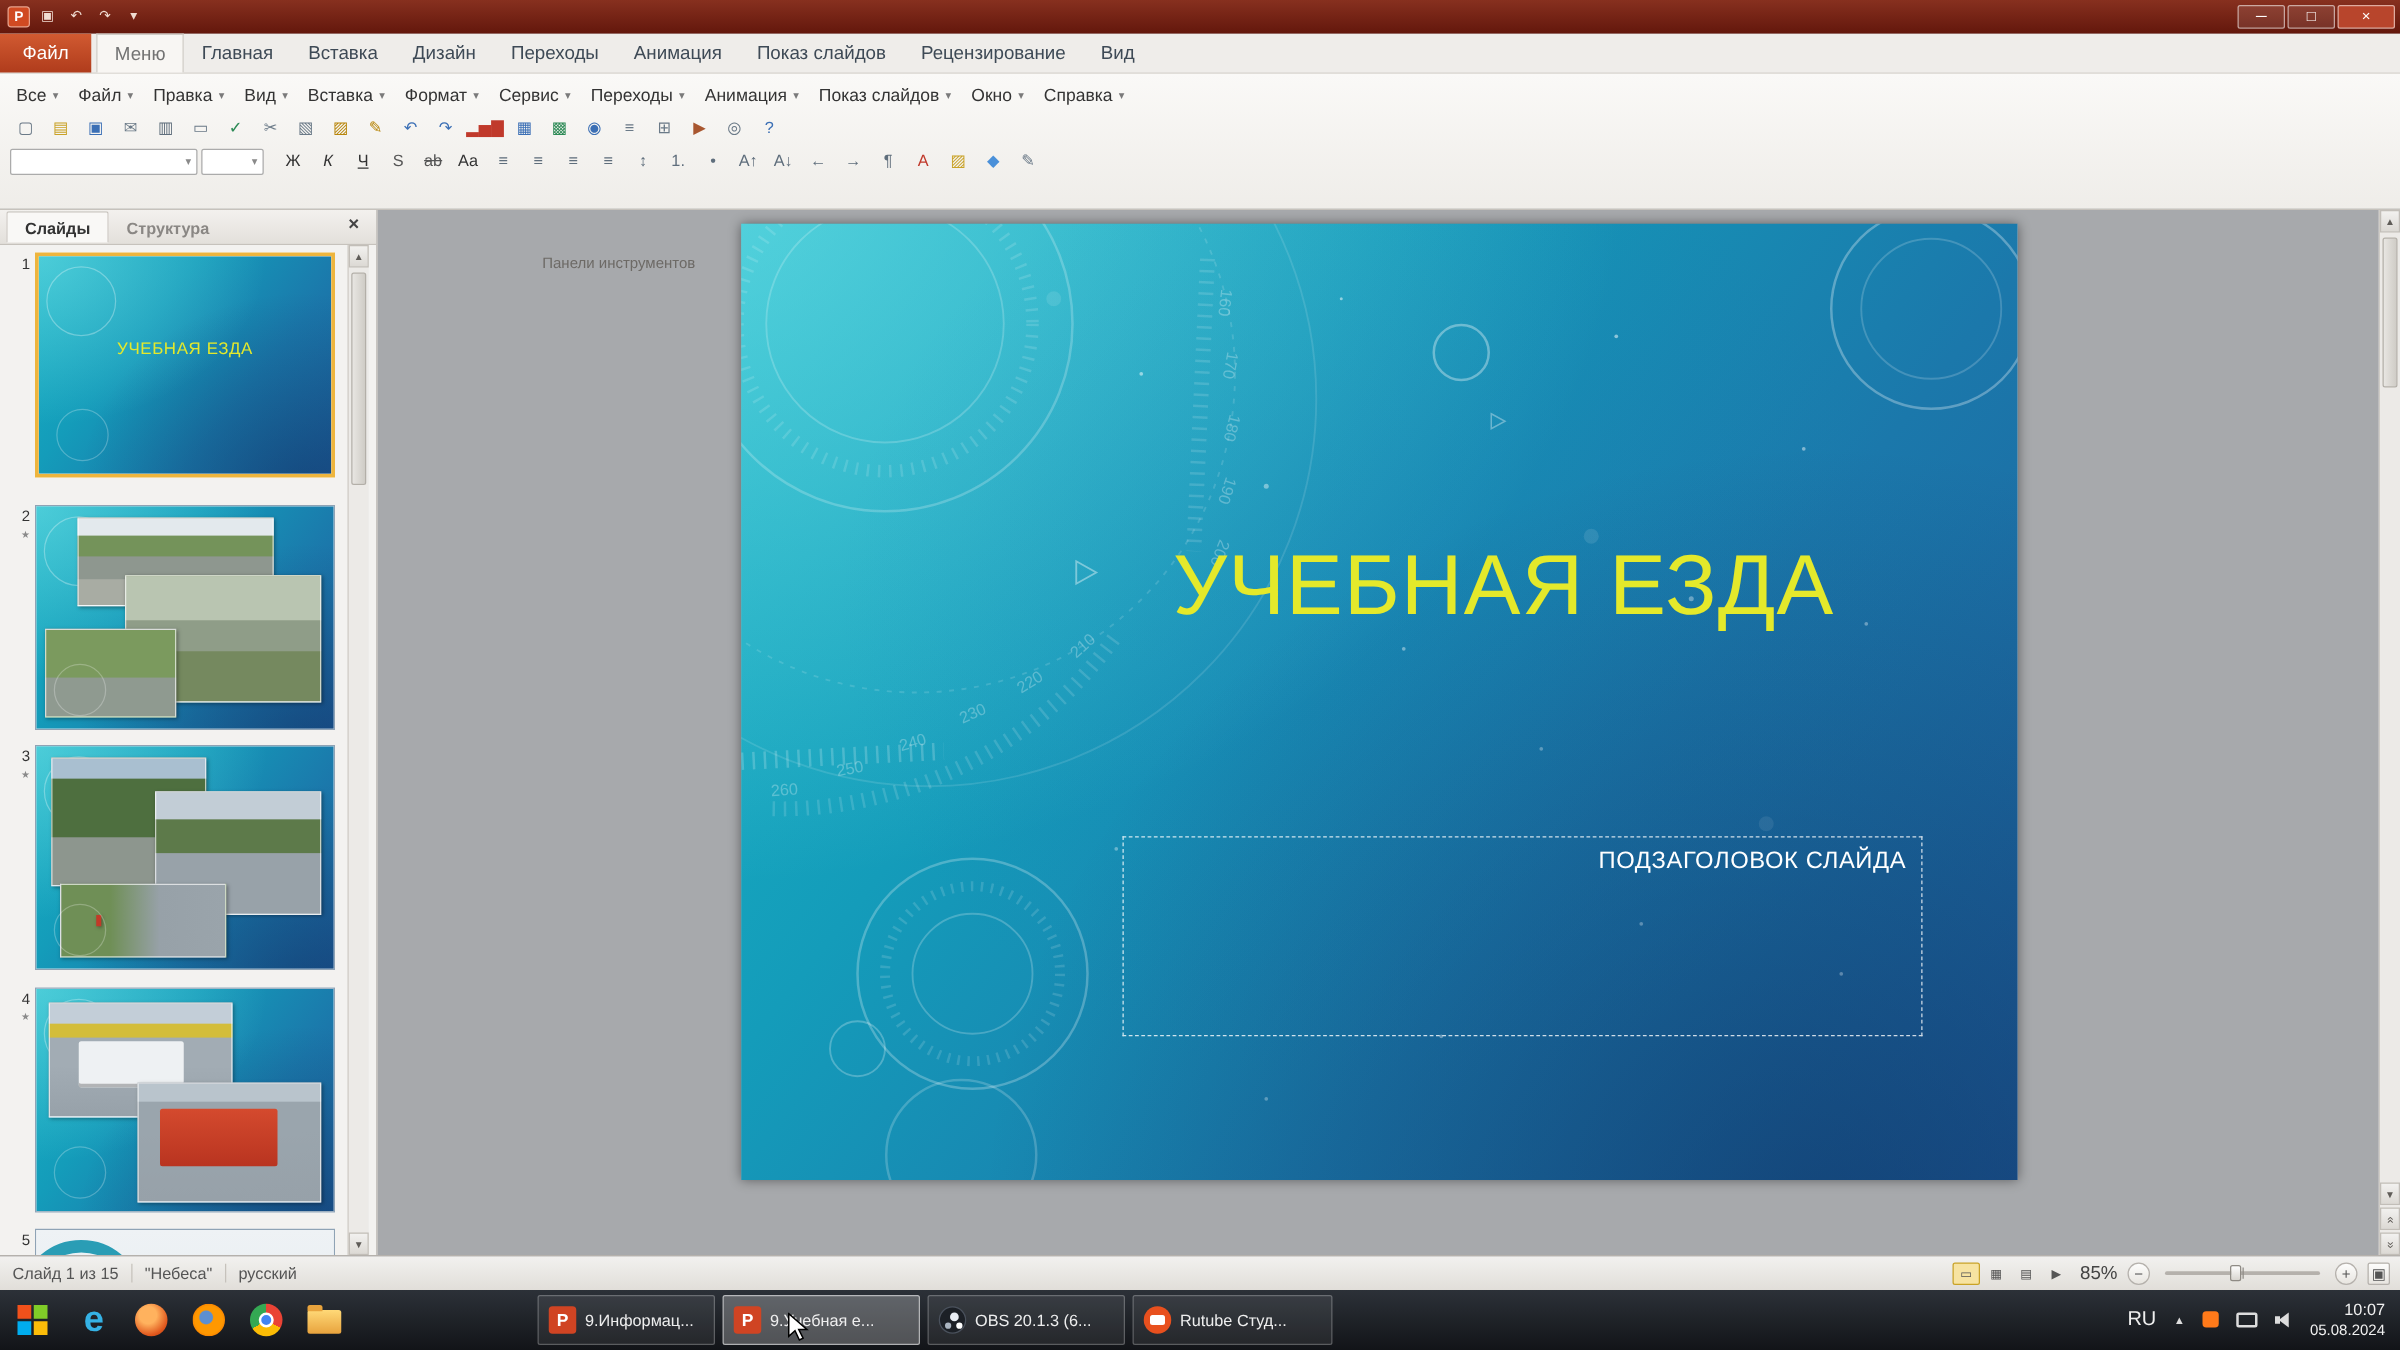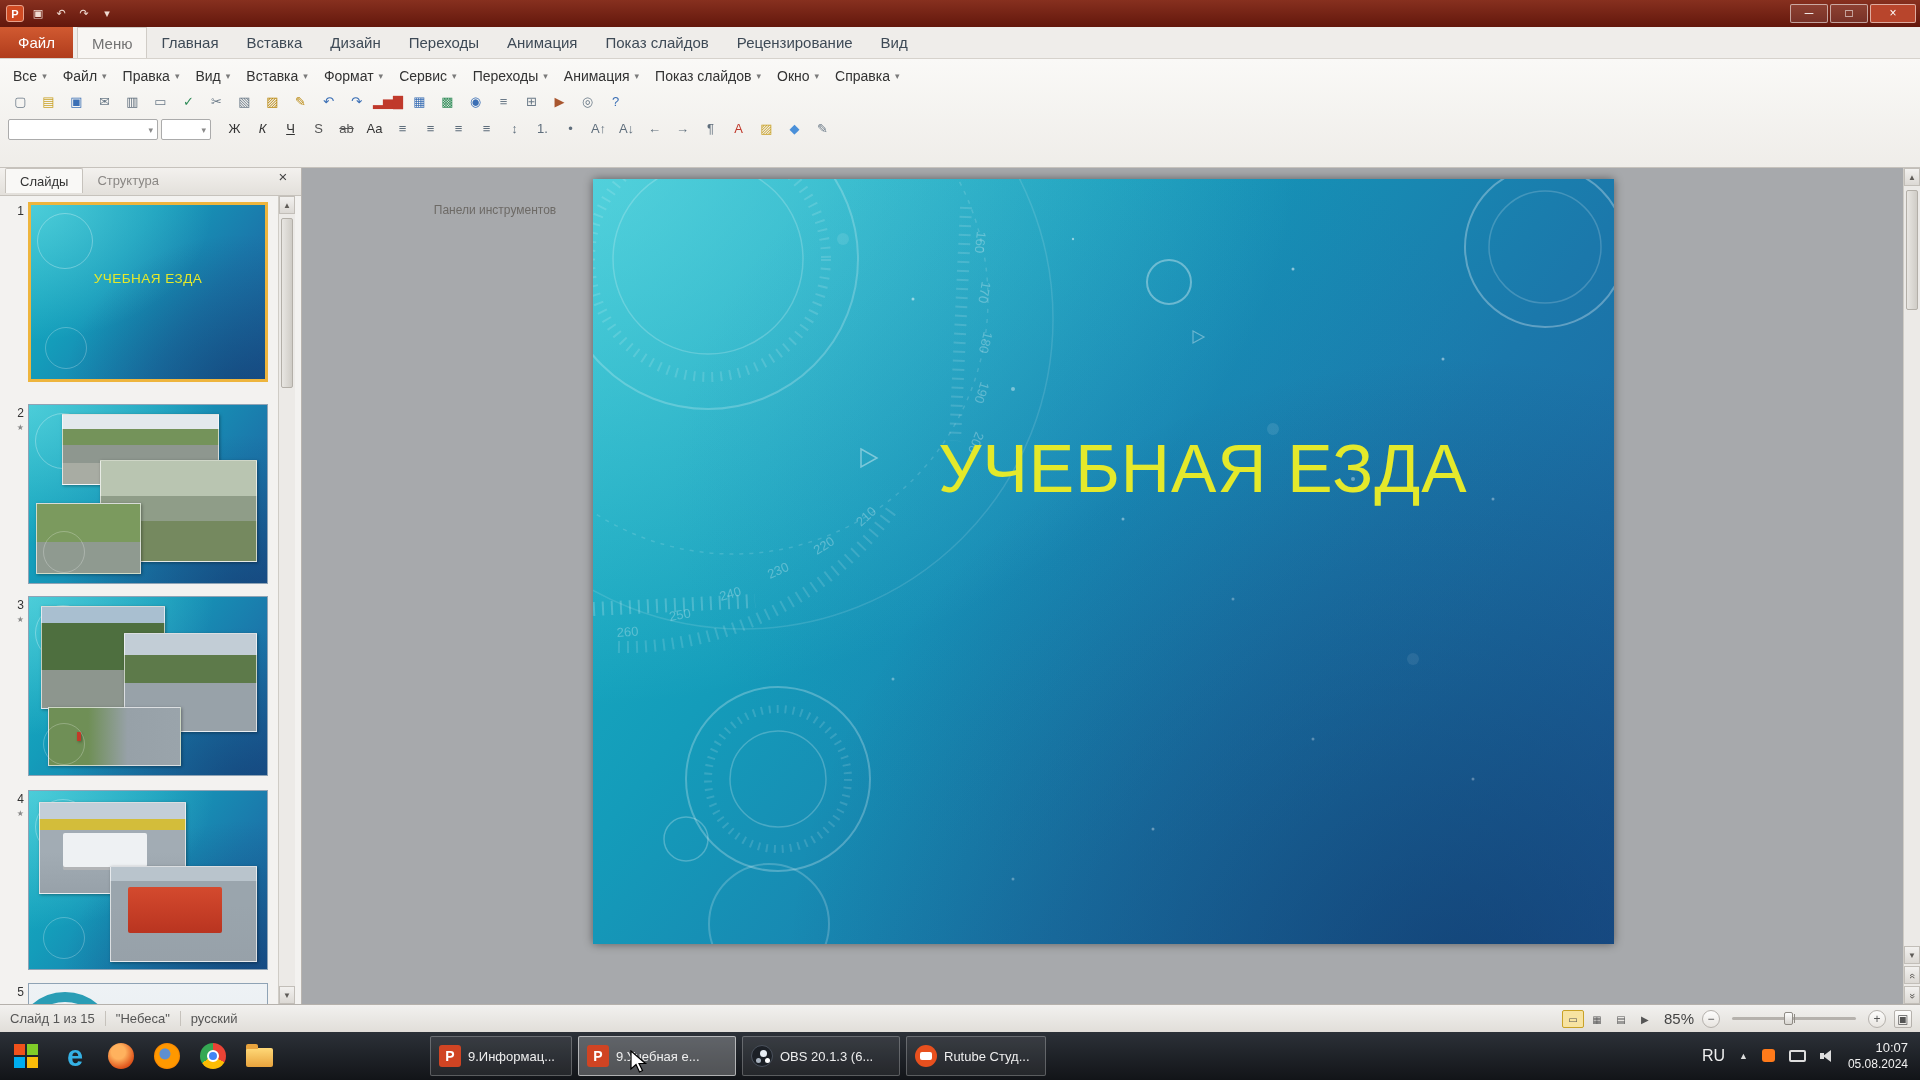--- a/index.html
+++ b/index.html
@@ -41,22 +41,22 @@
   .fmticons span:nth-of-type(5) { text-decoration:line-through; }
   .combo { height:21px; background:#fff; border:1px solid #ababab; border-radius:2px; display:flex;
     align-items:center; justify-content:flex-end; padding:0 4px; color:#8a8a8a; font-size:9px; }
   .combo.font { width:150px; }
   .combo.size { width:50px; margin-right:8px; }
   .grouplabel { position:absolute; top:144px; left:0; width:990px; text-align:center; font-size:12px; color:#6d6a66; }
 
   
   .slidespanel { position:absolute; left:0; top:168px; width:302px; height:836px; background:#f3f2f0;
     border-right:1px solid #b9b5b0; overflow:hidden; }
-  .paneltabs { height:28px; display:flex; align-items:flex-start; background:linear-gradient(#f3f1ee,#e3e0db);
-    border-bottom:1px solid #c6c2bc; padding-left:5px; }
+  .paneltabs { height:28px; display:flex; align-items:center; background:linear-gradient(#f3f1ee,#e3e0db);
+    border-bottom:1px solid #c6c2bc; padding-left:5px;font-weight:bold; }
   .ptab { font-size:13px; padding:5px 14px 4px; color:#8a8784; border-radius:2px 2px 0 0; }
   .ptab.active { background:#f9f8f6; border:1px solid #c6c2bc; border-bottom:none; color:#333; }
   .pclose { margin-left:auto; margin-right:10px; margin-bottom:5px; font-size:15px; color:#444; width:16px; text-align:center; }
   .thumbrow { position:absolute; left:8px; display:flex; }
   .tnumcol { width:20px; padding-top:2px; text-align:right; padding-right:4px; }
   .tnum { display:block; font-size:12px; color:#333; }
   .tstar { display:block; font-size:8px; color:#8a8a8a; margin-top:3px; }
   .tbox { width:240px; height:180px; border:1px solid #8fa3b5; background:#fff; position:relative; overflow:hidden; }
   .tbox.selected { border:3px solid #eeb53d; }
   .mini-slide, .mini5 { position:absolute; inset:0; }
@@ -477,20 +477,23 @@
         <circle cx="720" cy="560" r="1.5" fill-opacity=".3"></circle>
           <circle cx="560" cy="650" r="1.5" fill-opacity=".35"></circle>
         <circle cx="880" cy="600" r="1.5" fill-opacity=".3"></circle>
           <circle cx="420" cy="700" r="1.5" fill-opacity=".3"></circle>
         <circle cx="250" cy="60" r="6" fill-opacity=".10"></circle>
           <circle cx="680" cy="250" r="6" fill-opacity=".10"></circle>
         <circle cx="820" cy="480" r="6" fill-opacity=".08"></circle>
       </g>
     </svg>
     <div class="slide-title">УЧЕБНАЯ ЕЗДА</div>
+    <div class="subtitle-box">
+      <span class="subtitle-text">ПОДЗАГОЛОВОК СЛАЙДА</span>
+    </div>
   </div>
 
 
   <div class="vscroll editorscroll">
     <span class="sa top">▲</span>
     <span class="sthumb"></span>
     <span class="sa b1">▼</span>
     <span class="sa b2 rot"><i>«</i></span>
     <span class="sa b3 rot"><i>»</i></span>
   </div>
@@ -550,21 +553,21 @@
       <span class="lbl">9.Информац...</span>
     </div>
     <div class="taskapp active" style="left:578px;width:158px">
       <span class="ppt">P</span>
       <span class="lbl">9.Учебная е...</span>
     </div>
     <div class="taskapp" style="left:742px;width:158px">
       <span class="obsic"></span>
       <span class="lbl">OBS 20.1.3 (6...</span>
     </div>
-    <div class="taskapp" style="left:906px;width:140px">
+    <div class="taskapp" style="left:906px;width:160px">
       <span class="rutubeic"></span>
       <span class="lbl">Rutube Студ...</span>
     </div>
 
     <div class="tray">
       <span class="ru">RU</span>
       <span class="chev">▲</span>
       <span class="trayorange"></span>
       <span class="monitor"></span>
       <span class="speaker"></span>

